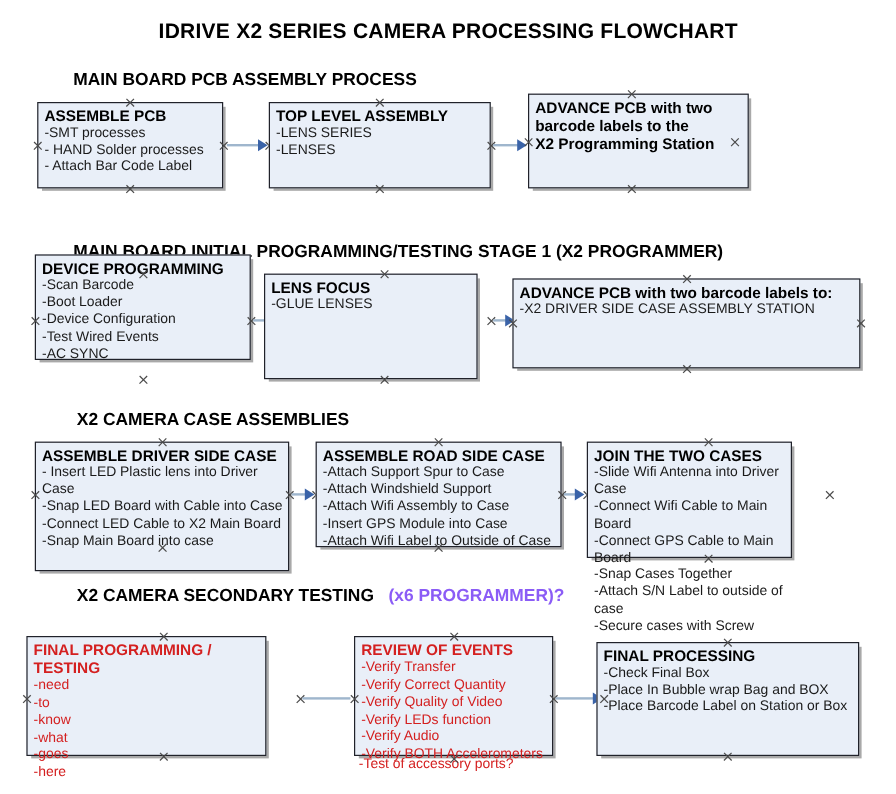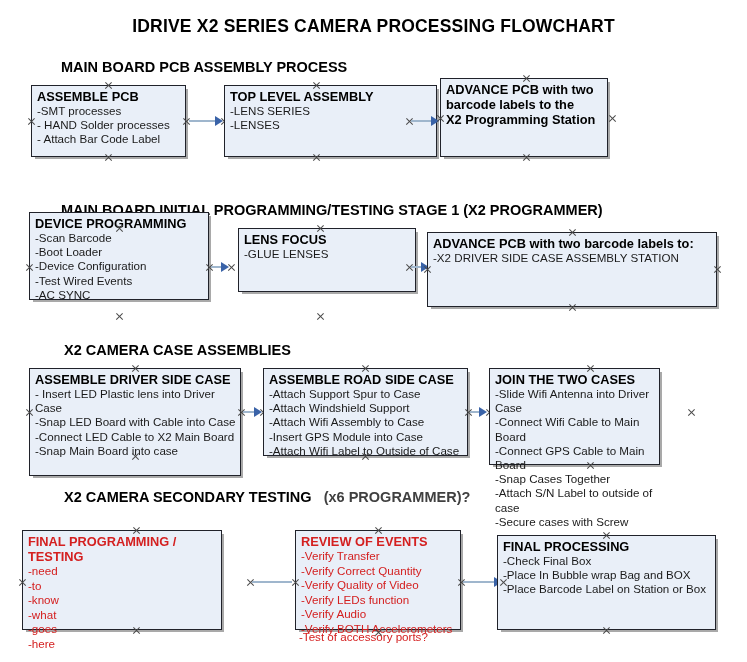--- a/index.html
+++ b/index.html
@@ -4,21 +4,21 @@
 <style>
   html,body{margin:0;padding:0;background:#ffffff;}
   body{width:747px;height:662px;position:relative;overflow:hidden;
        font-family:"Liberation Sans","DejaVu Sans",sans-serif;color:#000;}
   .canvas{position:absolute;left:0;top:0;width:747px;height:662px;}
 
   .title{position:absolute;left:0;top:16px;width:747px;text-align:center;
          font-size:17.5px;font-weight:bold;letter-spacing:.2px;}
 
   .section-head{position:absolute;font-size:14.5px;font-weight:bold;white-space:nowrap;margin-left:37px;}
-  .section-head .redpart{color:#404040;}
+  .section-head .redpart{color:#8b5cf6;}
 
   
   .box{position:absolute;background:#e9eff8;border:1.4px solid #20222a;
        box-sizing:border-box;box-shadow:3px 3px 0 -1px #a9a9a9;}
   .box .bt{font-weight:bold;display:block;}
   .box .bl{display:block;}
   .box-inner{position:absolute;left:5px;top:3px;right:2px;}
   .b-black .bt{font-size:12.8px;color:#000;line-height:15px;}
   .b-black .bl{font-size:11.6px;color:#1a1a1a;line-height:14.2px;}
   .b-red .bt{font-size:12.8px;color:#d42020;line-height:15px;}
@@ -61,35 +61,35 @@
   </div>
   <div class="handle" style="left:108px;top:85px;"></div>
   <div class="handle" style="left:108px;top:157px;"></div>
   <div class="handle" style="left:31px;top:121px;"></div>
   <div class="handle" style="left:186px;top:121px;"></div>
 
   <div class="conn" style="left:189px;top:120px;width:28px;"></div>
   <div class="arrow" style="left:215px;top:116px;"></div>
   <div class="handle" style="left:224px;top:121px;"></div>
 
-  <div class="box b-black" style="left:224px;top:85px;width:213px;height:72px;">
+  <div class="box b-black" style="left:224px;top:85px;width:185px;height:72px;">
     <div class="box-inner">
       <span class="bt">TOP LEVEL ASSEMBLY</span>
       <span class="bl">-LENS SERIES</span>
       <span class="bl">-LENSES</span>
     </div>
   </div>
   <div class="handle" style="left:316px;top:85px;"></div>
   <div class="handle" style="left:316px;top:157px;"></div>
   <div class="handle" style="left:409px;top:121px;"></div>
 
   <div class="conn" style="left:411px;top:120px;width:22px;"></div>
   <div class="arrow" style="left:431px;top:116px;"></div>
 
-  <div class="box b-black" style="left:440px;top:78px;width:168px;height:79px;">
+  <div class="box b-black" style="left:440px;top:78px;width:184px;height:79px;">
     <div class="box-inner">
       <span class="bt">ADVANCE PCB with two</span>
       <span class="bt">barcode labels to the</span>
       <span class="bt"> X2 Programming Station</span>
     </div>
   </div>
   <div class="handle" style="left:526px;top:78px;"></div>
   <div class="handle" style="left:526px;top:157px;"></div>
   <div class="handle" style="left:612px;top:118px;"></div>
   <div class="handle" style="left:440px;top:118px;"></div>
@@ -110,21 +110,21 @@
   </div>
   <div class="handle" style="left:119px;top:228px;"></div>
   <div class="handle" style="left:119px;top:316px;"></div>
   <div class="handle" style="left:29px;top:267px;"></div>
   <div class="handle" style="left:209px;top:267px;"></div>
 
   <div class="conn" style="left:211px;top:266px;width:12px;"></div>
   <div class="arrow" style="left:221px;top:262px;"></div>
   <div class="handle" style="left:231px;top:267px;"></div>
 
-  <div class="box b-black" style="left:238px;top:228px;width:178px;height:64px;">
+  <div class="box b-black" style="left:220px;top:228px;width:178px;height:88px;">
     <div class="box-inner">
       <span class="bt">LENS FOCUS</span>
       <span class="bl">-GLUE LENSES</span>
     </div>
   </div>
   <div class="handle" style="left:320px;top:228px;"></div>
   <div class="handle" style="left:320px;top:316px;"></div>
   <div class="handle" style="left:409px;top:267px;"></div>
 
   <div class="conn" style="left:411px;top:266px;width:20px;"></div>

